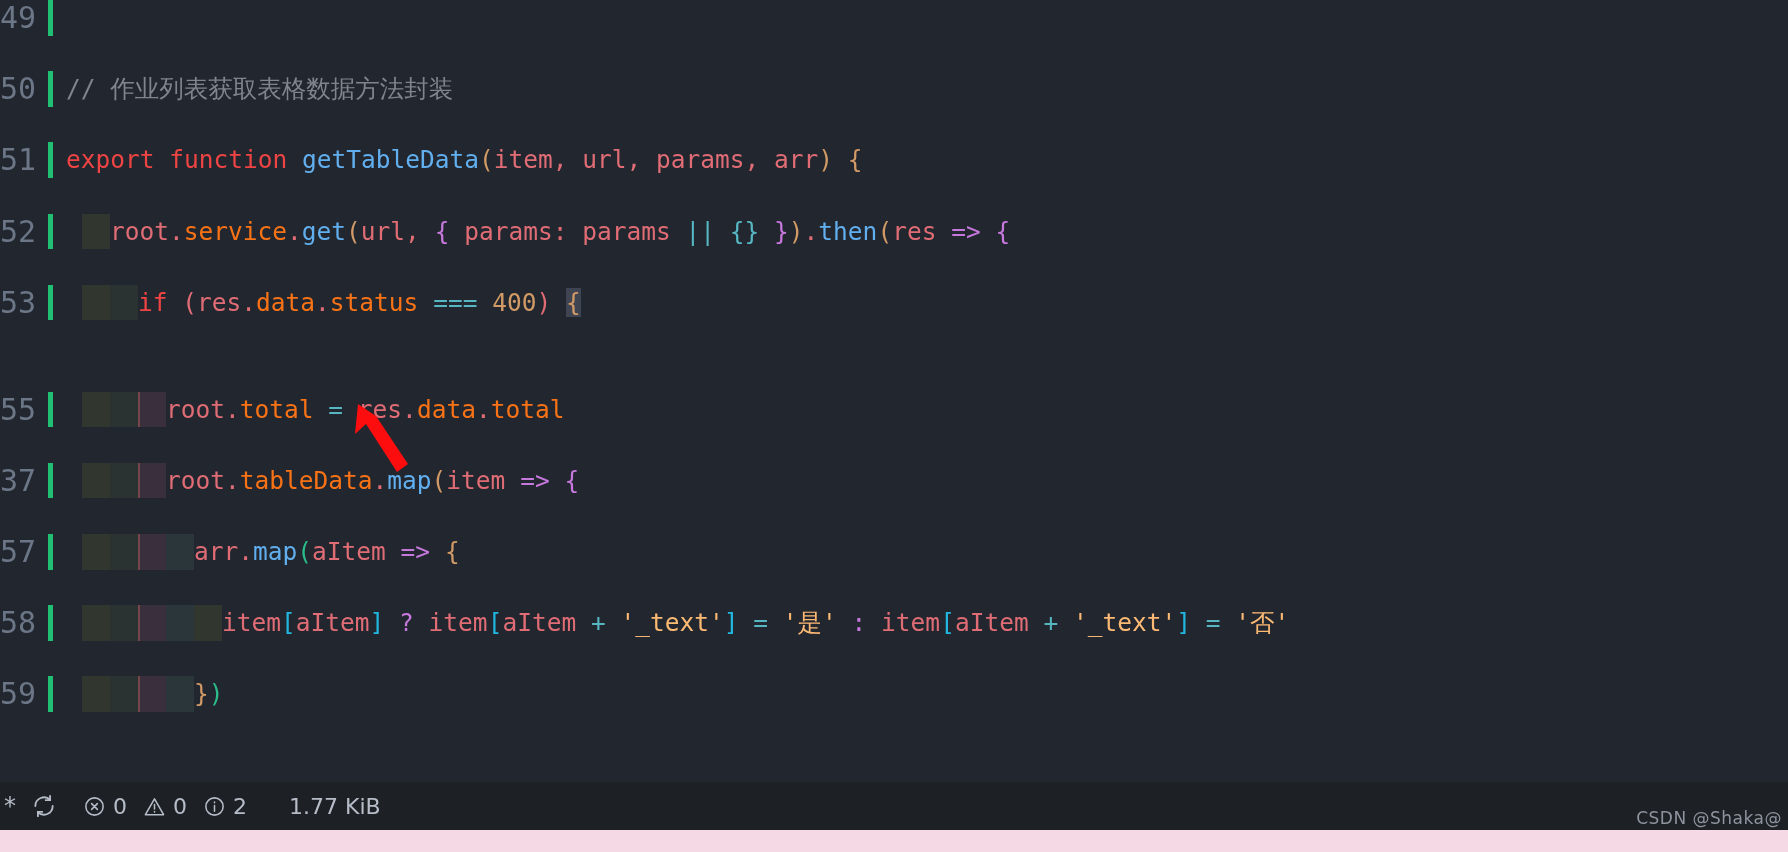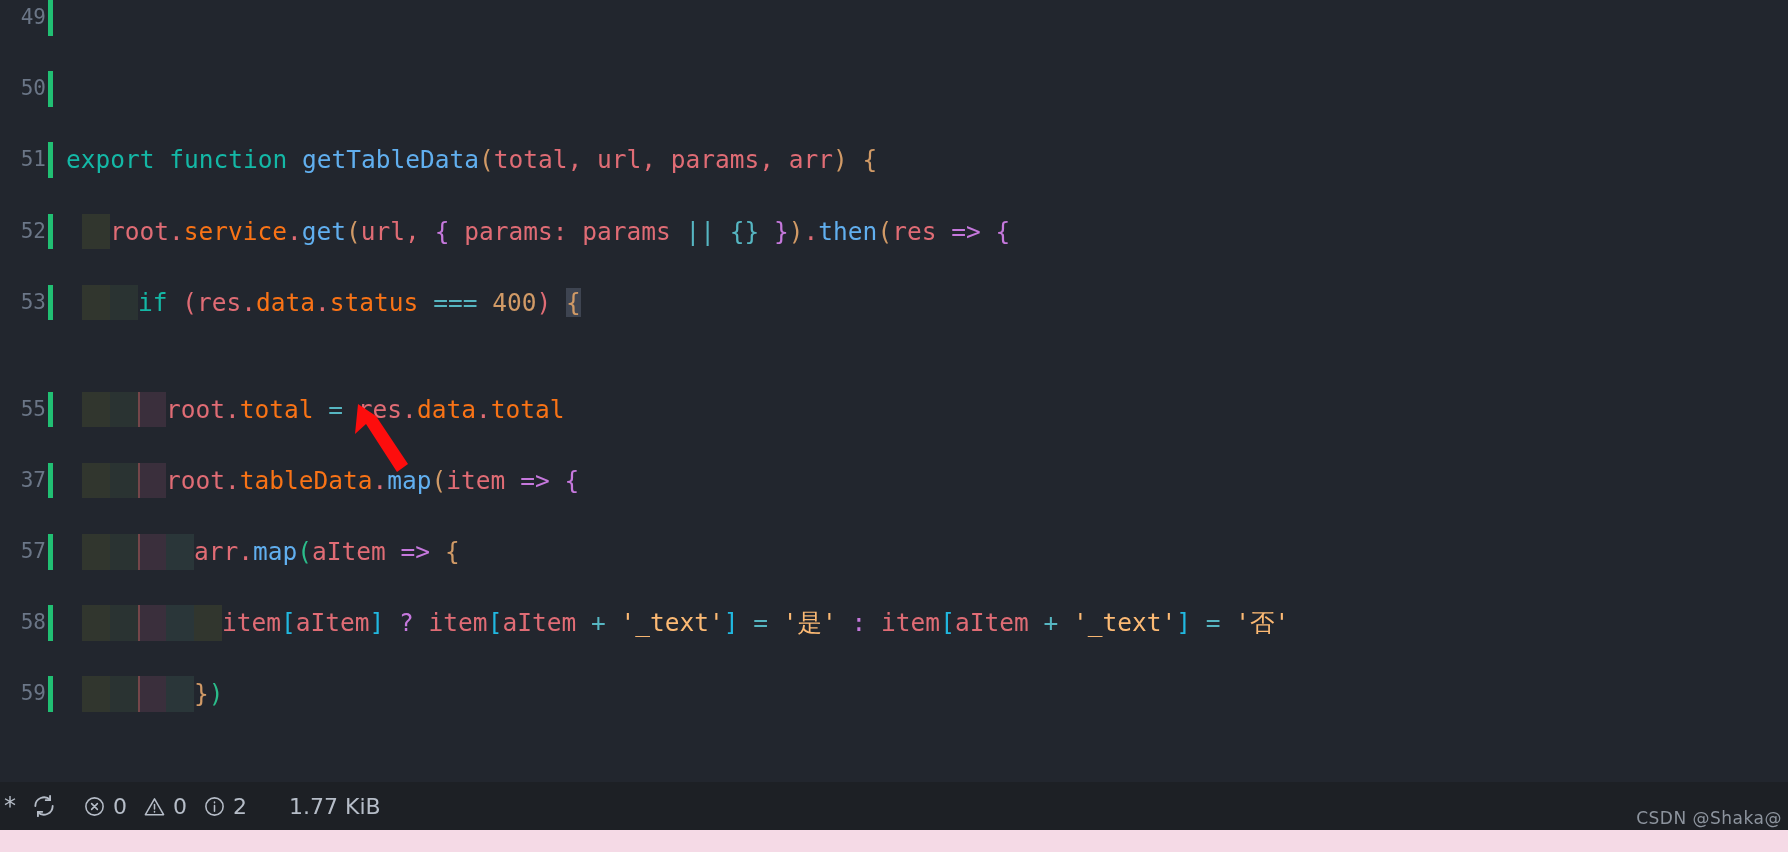--- a/index.html
+++ b/index.html
@@ -14,22 +14,22 @@
   #editor {
     position:absolute; left:0; top:0; width:1788px; height:782px;
     background:#22262e; overflow:hidden;
   }
   .row {
     position:relative; height:35.6px; line-height:35.6px;
     white-space:pre; font-size:24.5px; letter-spacing:0px;
   }
 
   .lnum {
-    position:absolute; left:0; top:0; width:46px; text-align:right;
-    color:#6b7687; font-size:21px; font-family:"DejaVu Sans Mono","Liberation Mono",monospace;
+    position:absolute; left:0; top:0; width:46px; 
+    color:#6b7687; font-size:30px; font-family:"DejaVu Sans Mono","Liberation Mono",monospace;
   }
 
   
   .gitbar {
     position:absolute; left:48px; top:0; width:5px; height:100%;
     background:#21bf73;
   }
 
   
   .blk { position:absolute; top:0; height:100%; }
@@ -40,21 +40,21 @@
   
   .guide { position:absolute; top:0; width:2px; height:100%; background:#8a4f4f; opacity:.75; }
 
   .code {
     position:absolute; left:66px; top:0; color:#c3cbd6;
     font-size:24.5px; white-space:pre;
   }
   .cn { font-family:"DejaVu Sans","Liberation Sans",sans-serif; }
 
   
-  .kw   { color:#14b8a6; }  
+  .kw   { color:#ef4444; }  
   .fn   { color:#61afef;margin-top:20px; }  
   .var  { color:#e06c75; }  
   .prop { color:#f97316; }  
   .num  { color:#d19a66; }  
   .str  { color:#fdba74; }  
   .op   { color:#56b6c2; }  
   .cmt  { color:#7f848e; font-style:normal; }
   .p1   { color:#d19a66; }  
   .p2   { color:#c678dd; }  
   .p3   { color:#56b6c2; }  
@@ -95,26 +95,27 @@
   <div id="editor">
 
     <div class="row" style="top:0px">
       <span class="lnum">49</span>
       <span class="gitbar"></span>
     </div>
 
     <div class="row" style="top:35.6px">
       <span class="lnum">50</span>
       <span class="gitbar"></span>
+      <span class="code"><span class="cmt">//</span> <span class="cmt cn">作业列表获取表格数据方法封装</span></span>
     </div>
 
     <div class="row" style="top:71.2px">
       <span class="lnum">51</span>
       <span class="gitbar"></span>
-      <span class="code"><span class="kw">export function </span><span class="fn">getTableData</span><span class="p1">(</span><span class="var">total, url, params, arr</span><span class="p1">)</span> <span class="p1">{</span></span>
+      <span class="code"><span class="kw">export function </span><span class="fn">getTableData</span><span class="p1">(</span><span class="var">item, url, params, arr</span><span class="p1">)</span> <span class="p1">{</span></span>
     </div>
 
     <div class="row" style="top:106.8px">
       <span class="lnum">52</span>
       <span class="gitbar"></span>
       <span class="blk b1" style="left:82px;width:28px;"></span>
       <span class="code" style="left:110px"><span class="var">root</span><span class="pr">.</span><span class="prop">service</span><span class="pr">.</span><span class="fn">get</span><span class="p1">(</span><span class="var">url</span><span class="pr">,</span> <span class="p2">{</span> <span class="var">params</span><span class="pr">:</span> <span class="var">params</span> <span class="op">||</span> <span class="p3">{}</span> <span class="p2">}</span><span class="p1">)</span><span class="pr">.</span><span class="fn">then</span><span class="p1">(</span><span class="var">res</span> <span class="arrow">=&gt;</span> <span class="p2">{</span></span>
     </div>
 
     <div class="row" style="top:142.4px">

